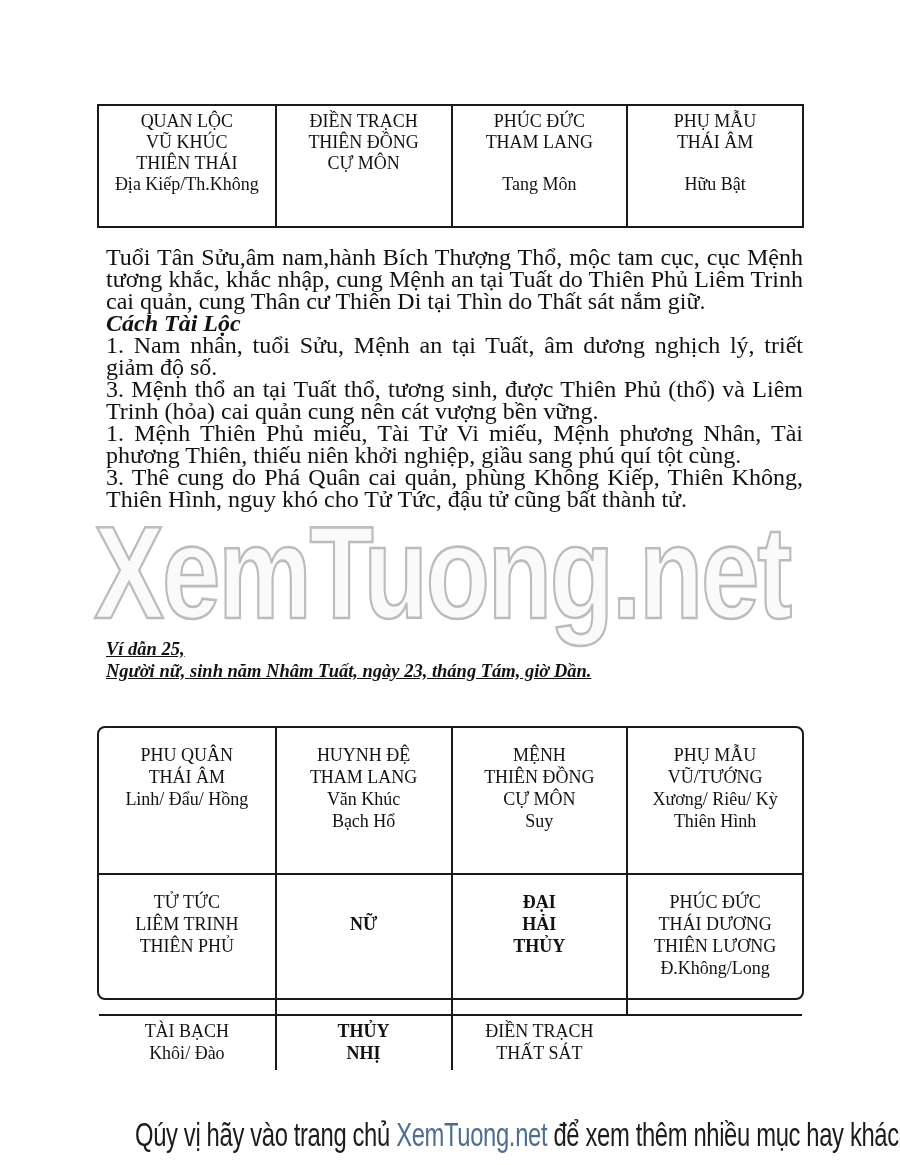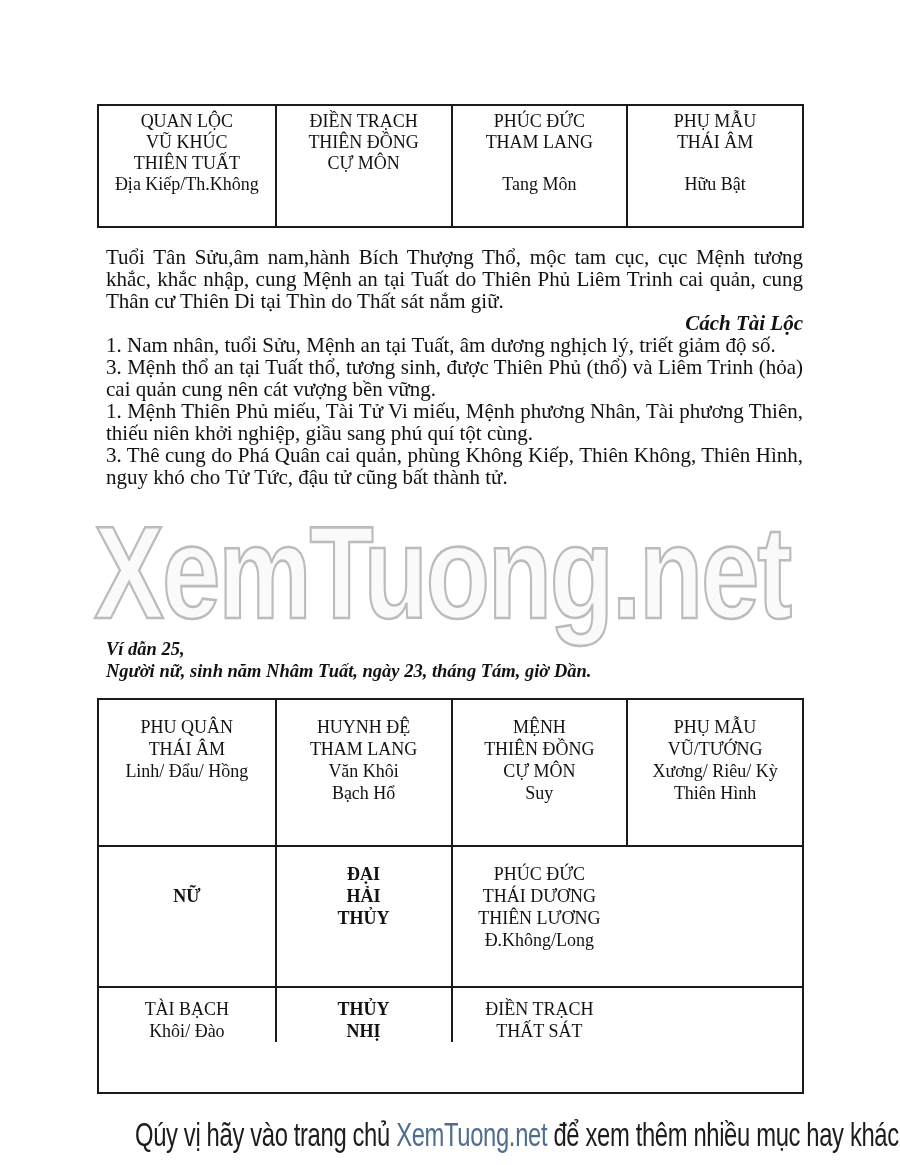--- a/index.html
+++ b/index.html
@@ -12,63 +12,63 @@
     font-family:"Liberation Sans","DejaVu Sans",sans-serif; font-weight:bold;
     font-size:150px; line-height:1; white-space:nowrap; letter-spacing:-3px;
     color:#fafafa; -webkit-text-stroke:3px #bcbcbc;
     text-shadow:0 0 1px #c4c4c4; transform:scale(0.70,0.88); transform-origin:left top; }
 
   
   .ptable { position:absolute; left:97px; width:707px; z-index:1;
     border:2px solid #1a1a1a; box-sizing:border-box; background:transparent; }
   .top-table { top:104px; height:124px; display:grid;
     grid-template-columns:repeat(4,1fr); }
-  .bottom-table { top:698px; height:396px; display:grid;
-    grid-template-rows:145px 141px 56px; }
+  .bottom-table { top:726px; height:274px; display:grid;
+    grid-template-rows:145px 141px 56px;border-radius:8px; }
   .btrow { display:grid; grid-template-columns:repeat(4,1fr); border-top:2px solid #1a1a1a; box-sizing:border-box; }
   .btrow:first-child { border-top:none; }
   .pcell { border-left:2px solid #1a1a1a; box-sizing:border-box;
     text-align:center; font-size:18px; line-height:21px; overflow:hidden; }
   .pcell:first-child { border-left:none; }
   .top-table .pcell { padding-top:5px; }
   .r12 .pcell { padding-top:16px; line-height:22px; }
-  .r3 .pcell { padding-top:10px; line-height:22px; }
+  .r3 .pcell { padding-top:4px; line-height:22px; }
   .ln { min-height:21px; }
   .r12 .ln, .r3 .ln { min-height:22px; }
   .b { font-weight:bold; }
 
   
   .analysis { position:absolute; left:106px; top:246px; width:697px; z-index:1;
-    font-size:21px; line-height:22px; }
+    font-size:24px; line-height:22px; }
   .analysis p { margin:0; text-align:justify; }
-  .analysis p.hb { font-weight:bold; font-style:italic; text-align:right; }
+  .analysis p.hb { font-weight:bold; font-style:italic; text-align:left; }
 
   .example { position:absolute; left:106px; top:638px; width:697px; z-index:1;
     font-size:18.5px; line-height:22px; font-weight:bold; font-style:italic; }
-  .example div { min-height:22px; }
+  .example div { min-height:22px;text-decoration:underline; }
 
   
   .footer { position:absolute; left:0; top:1112px; width:900px; z-index:1;
     text-align:center; font-family:"Liberation Sans","DejaVu Sans",sans-serif;
     font-size:34px; line-height:44px; color:#1c1c1c; letter-spacing:-0.5px;
     transform:scaleX(0.70); transform-origin:center top; white-space:nowrap; }
   .footer .brand { color:#4e6d92; }
 </style>
 </head>
 <body>
 
 <div class="page">
 
   <div class="watermark">XemTuong.net</div>
 
   <div class="ptable top-table">
     <div class="pcell">
       <div class="ln">QUAN LỘC</div>
       <div class="ln">VŨ KHÚC</div>
-      <div class="ln">THIÊN TUẤT</div>
+      <div class="ln">THIÊN THÁI</div>
       <div class="ln">Địa Kiếp/Th.Không</div>
     </div>
     <div class="pcell">
       <div class="ln">ĐIỀN TRẠCH</div>
       <div class="ln">THIÊN ĐỒNG</div>
       <div class="ln">CỰ MÔN</div>
       <div class="ln"></div>
     </div>
     <div class="pcell">
       <div class="ln">PHÚC ĐỨC</div>
@@ -102,37 +102,43 @@
     <div class="btrow r12">
       <div class="pcell">
         <div class="ln">PHU QUÂN</div>
         <div class="ln">THÁI ÂM</div>
         <div class="ln">Linh/ Đẩu/ Hồng</div>
         <div class="ln"></div>
       </div>
       <div class="pcell">
         <div class="ln">HUYNH ĐỆ</div>
         <div class="ln">THAM LANG</div>
-        <div class="ln">Văn Khôi</div>
+        <div class="ln">Văn Khúc</div>
         <div class="ln">Bạch Hổ</div>
       </div>
       <div class="pcell">
         <div class="ln">MỆNH</div>
         <div class="ln">THIÊN ĐỒNG</div>
         <div class="ln">CỰ MÔN</div>
         <div class="ln">Suy</div>
       </div>
       <div class="pcell">
         <div class="ln">PHỤ MẪU</div>
         <div class="ln">VŨ/TƯỚNG</div>
         <div class="ln">Xương/ Riêu/ Kỳ</div>
         <div class="ln">Thiên Hình</div>
       </div>
     </div>
     <div class="btrow r12">
+      <div class="pcell">
+        <div class="ln">TỬ TỨC</div>
+        <div class="ln">LIÊM TRINH</div>
+        <div class="ln">THIÊN PHỦ</div>
+        <div class="ln"></div>
+      </div>
       <div class="pcell">
         <div class="ln"></div>
         <div class="ln b">NỮ</div>
         <div class="ln"></div>
         <div class="ln"></div>
       </div>
       <div class="pcell">
         <div class="ln b">ĐẠI</div>
         <div class="ln b">HẢI</div>
         <div class="ln b">THỦY</div>

